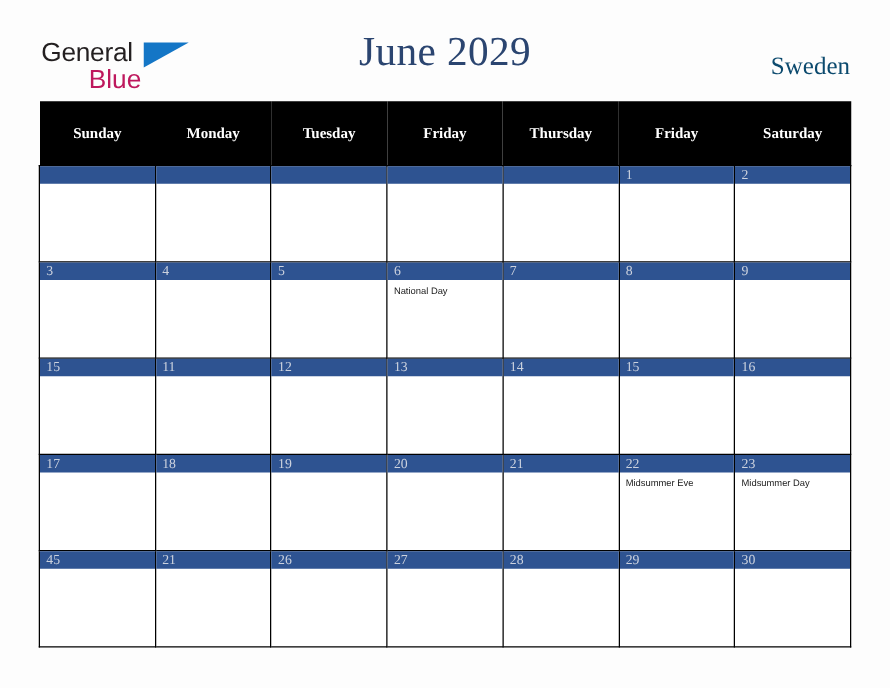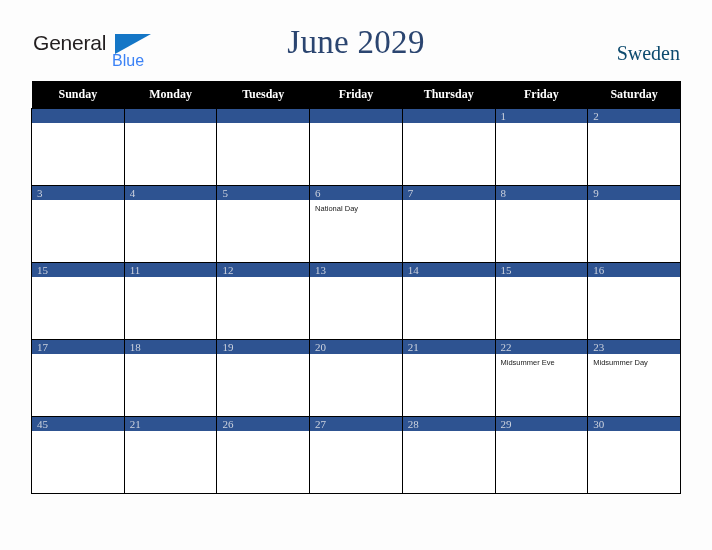--- a/index.html
+++ b/index.html
@@ -43,26 +43,25 @@
     font-size: 21px;
     color: #231f20;
     letter-spacing: -0.2px;
     position: absolute;
     left: 0;
     top: 0;
   }
   .logo-line2 {
     display: block;
     font-family: "Liberation Sans", sans-serif;
-    font-size: 16px;
-    color: #3b82f6;
+    font-size: 21px;
+    color: #be185d;
     position: absolute;
     left: 38px;
     top: 21px;
-    margin-left: 41px;
   }
   .logo-triangle {
     position: absolute;
     left: 82px;
     top: 2px;
     width: 0;
     height: 0;
     border-left: 36px solid #1476c6;
     border-bottom: 20px solid transparent;
   }
@@ -98,21 +97,21 @@
     table-layout: fixed;
   }
 
   .calendar th {
     background: #000000;
     color: #ffffff;
     font-family: "Liberation Serif", serif;
     font-size: 12px;
     font-weight: bold;
     height: 19px;
-    padding: 4px;
+    padding: 16px;
     text-align: center;
     border: none;
   }
 
   .calendar td {
     width: 92.85px;
     height: 76px;
     padding: 0;
     vertical-align: top;
     border: 1px solid #000000;

